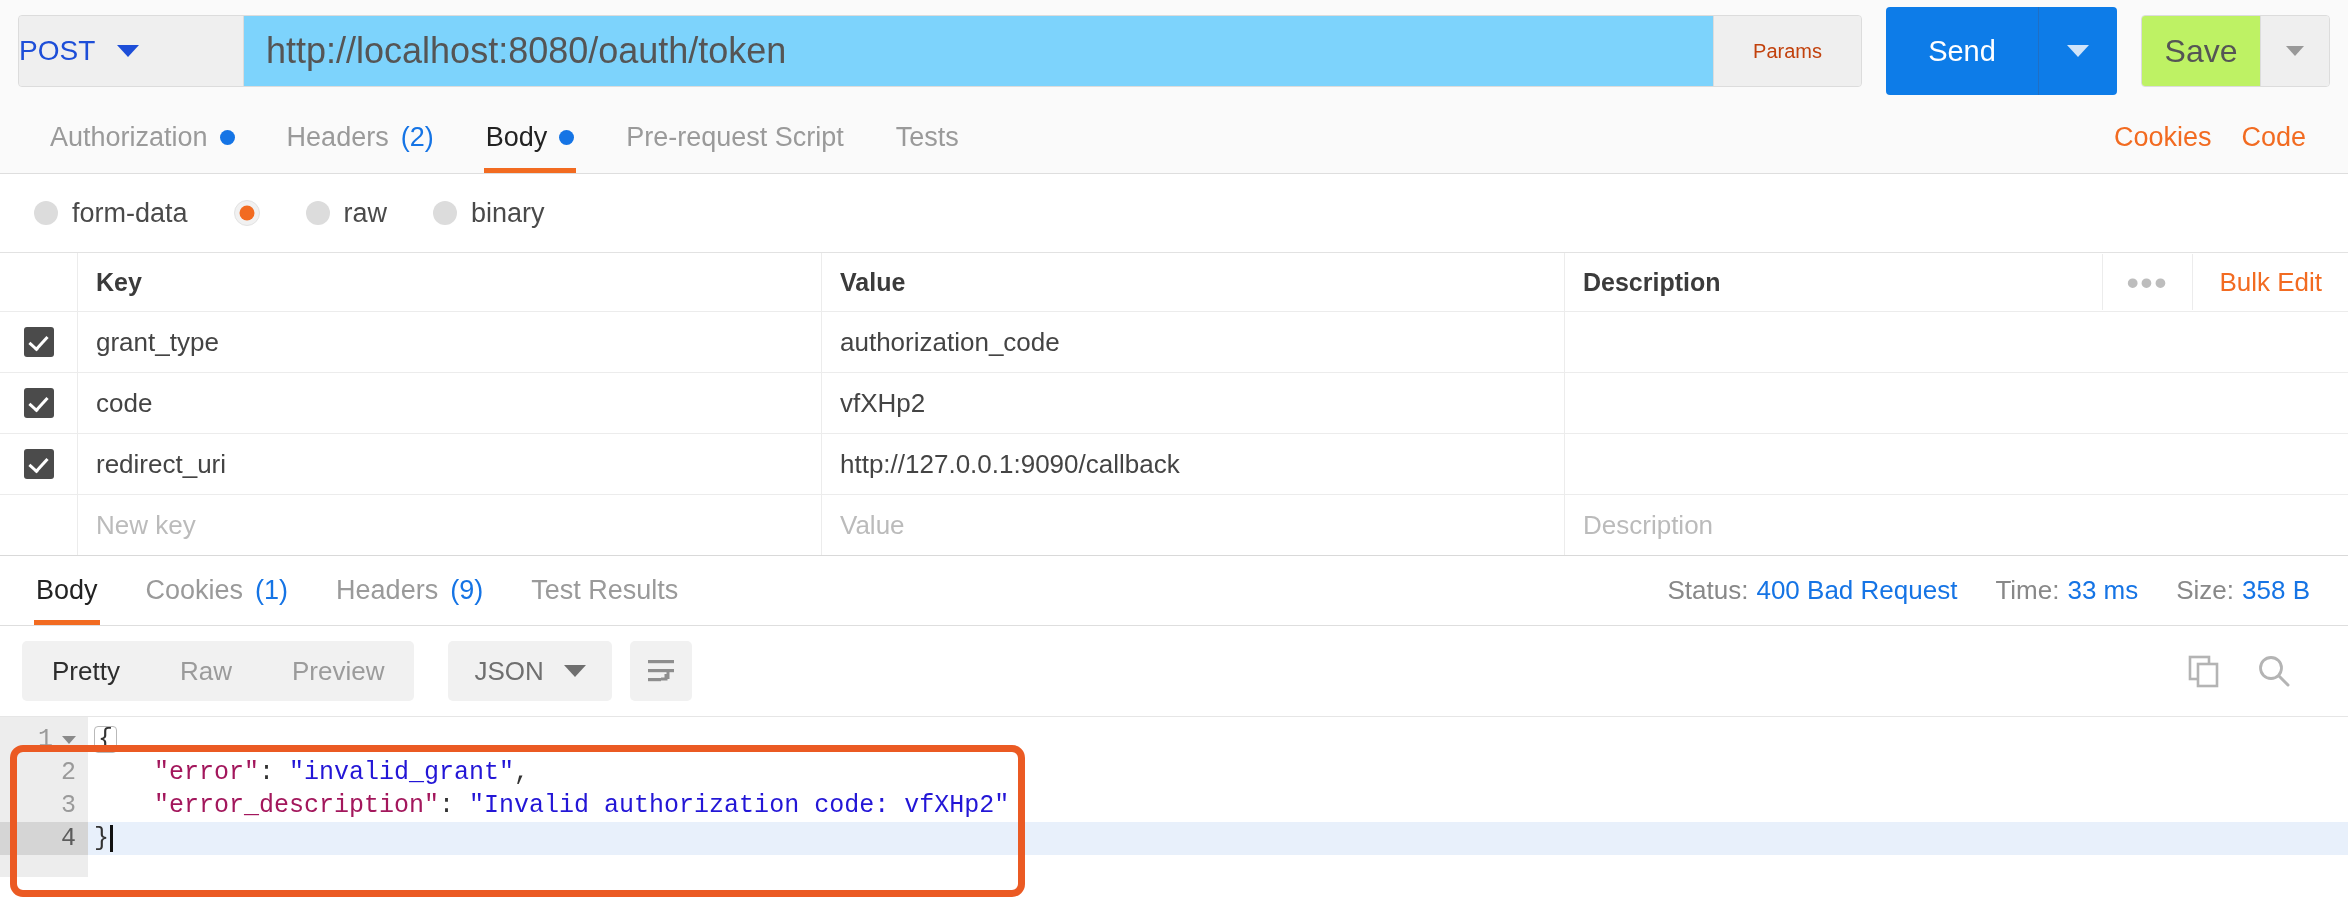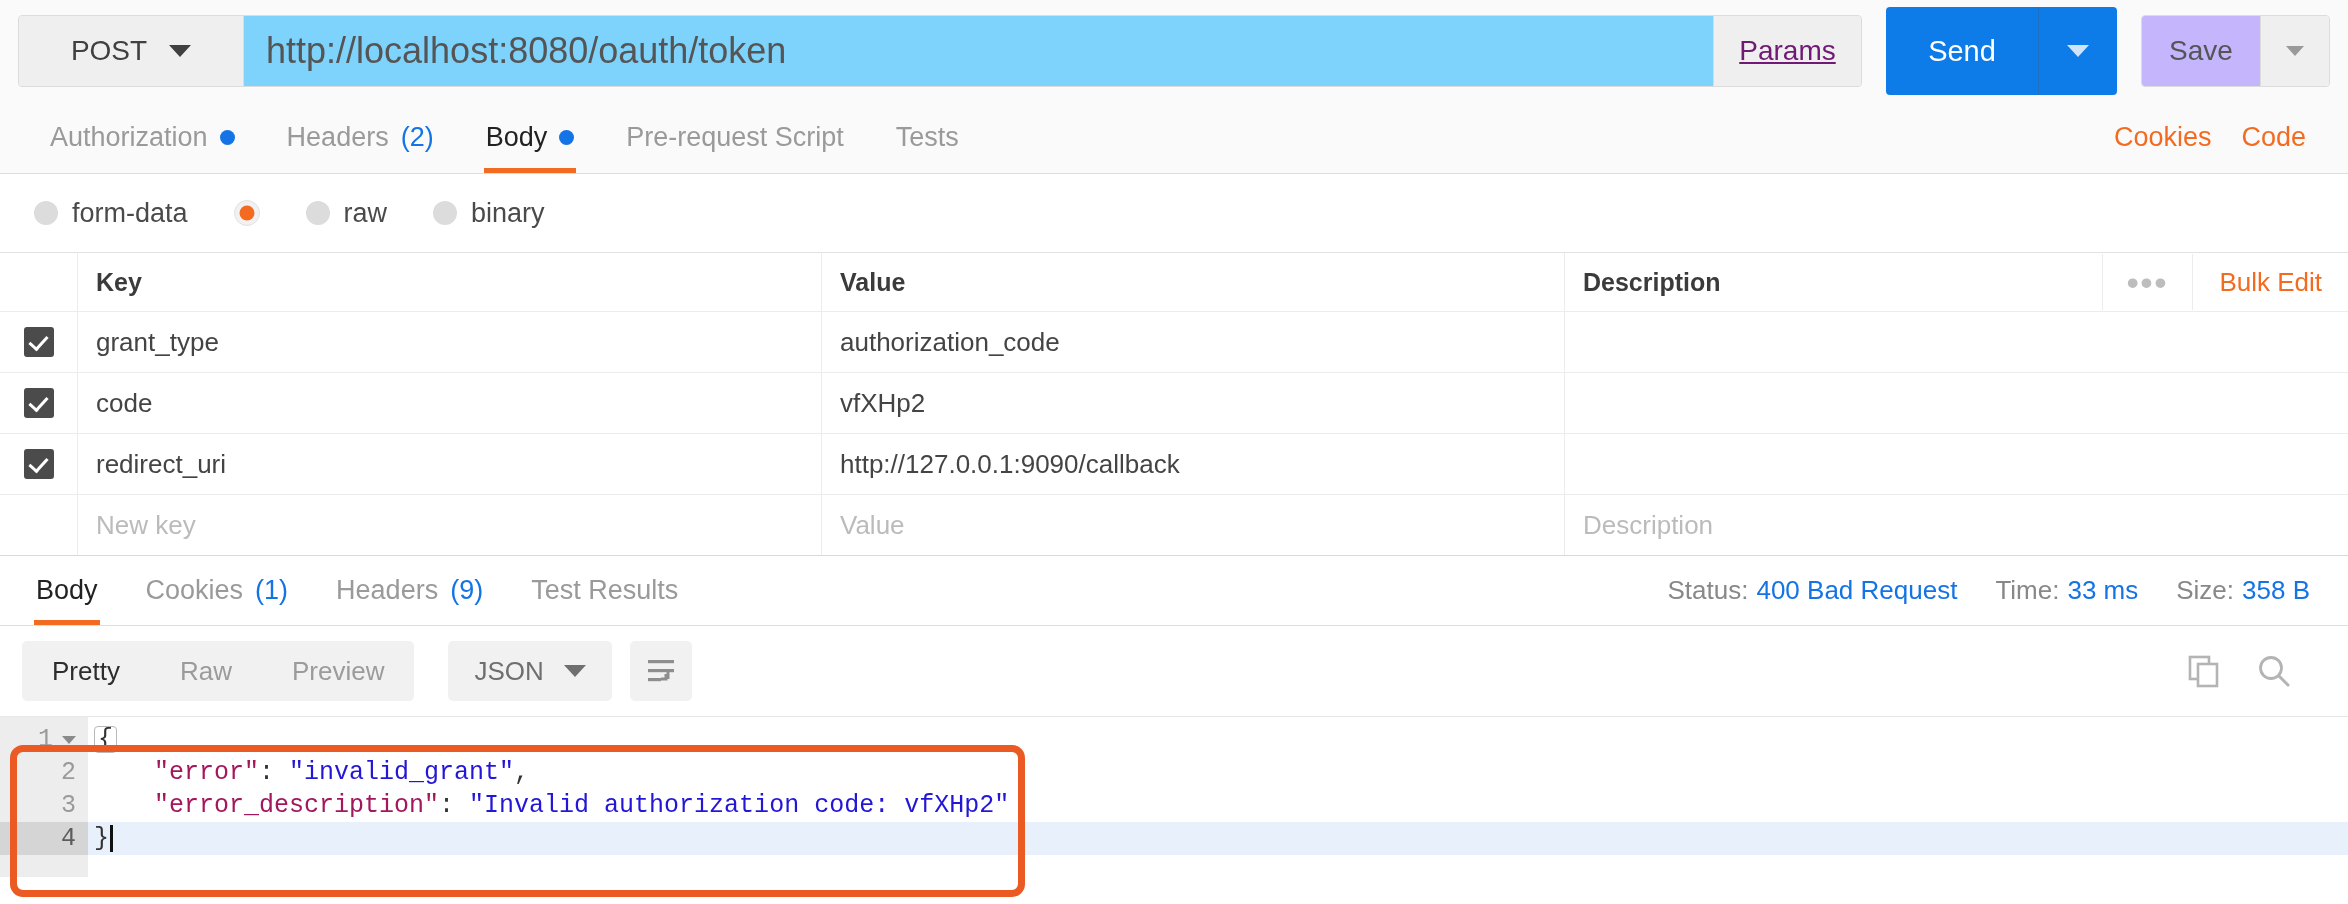--- a/index.html
+++ b/index.html
@@ -32,51 +32,49 @@
     border: 1px solid #dcdcdc;
     border-radius: 4px;
     background: #eeeeee;
     box-sizing: border-box;
     overflow: hidden;
   }
   .method-select {
     width: 225px;
     display: flex;
     align-items: center;
-    justify-content: center;
     gap: 22px;
     background: #efefef;
     border-right: 1px solid #dcdcdc;
     font-size: 28px;
-    color: #404040;
+    color: #1d4ed8;
     cursor: pointer;
     box-sizing: border-box;
   }
   .url-input {
     flex: 1 1 auto;
     display: flex;
     align-items: center;
     padding-left: 22px;
     font-size: 36px;
     color: #555;
     background: #7dd3fc;
     cursor: text;
   }
   .params-btn {
     width: 148px;
     display: flex;
     align-items: center;
     justify-content: center;
-    font-size: 28px;
-    color: #701a75;
+    font-size: 20px;
+    color: #c2410c;
     background: #efefef;
     border-left: 1px solid #dcdcdc;
     cursor: pointer;
     box-sizing: border-box;
-    text-decoration: underline;
   }
   .send-group {
     display: flex;
     margin-left: 24px;
     height: 88px;
     border-radius: 4px;
     overflow: hidden;
   }
   .send-btn {
     width: 152px;
@@ -102,23 +100,23 @@
     display: flex;
     margin-left: 24px;
     height: 72px;
     border: 1px solid #dcdcdc;
     border-radius: 4px;
     overflow: hidden;
     box-sizing: border-box;
   }
   .save-btn {
     width: 118px;
-    background: #c4b5fd;
+    background: #bef264;
     color: #555;
-    font-size: 28px;
+    font-size: 32px;
     display: flex;
     align-items: center;
     justify-content: center;
     cursor: pointer;
   }
   .save-caret {
     width: 68px;
     background: #efefef;
     border-left: 1px solid #dcdcdc;
     display: flex;

